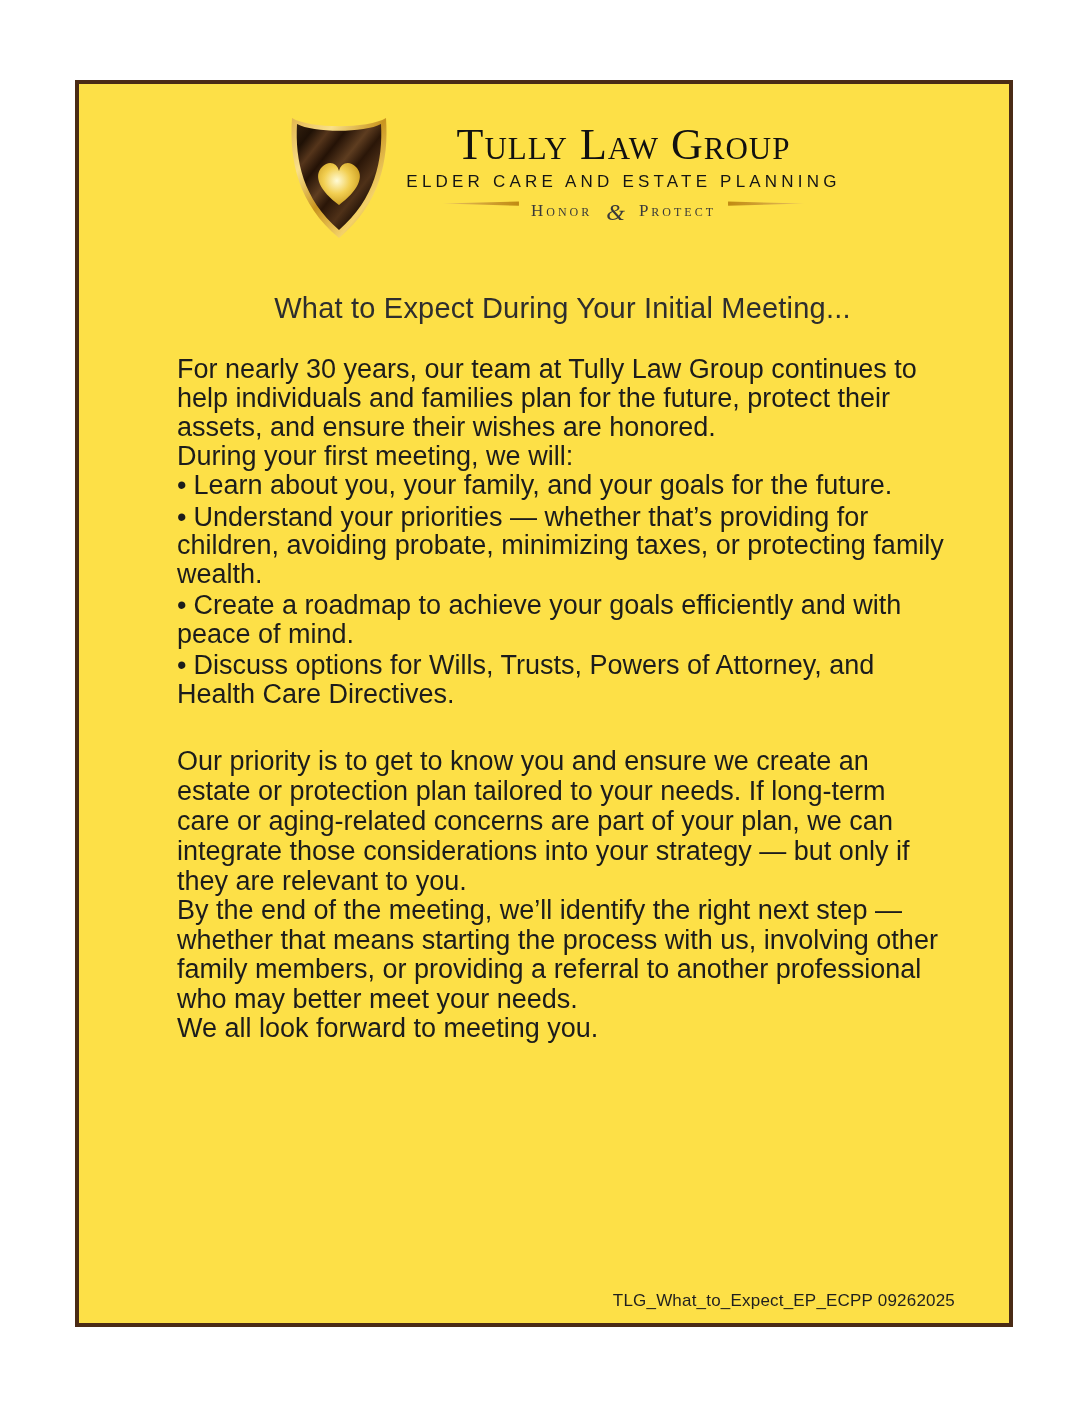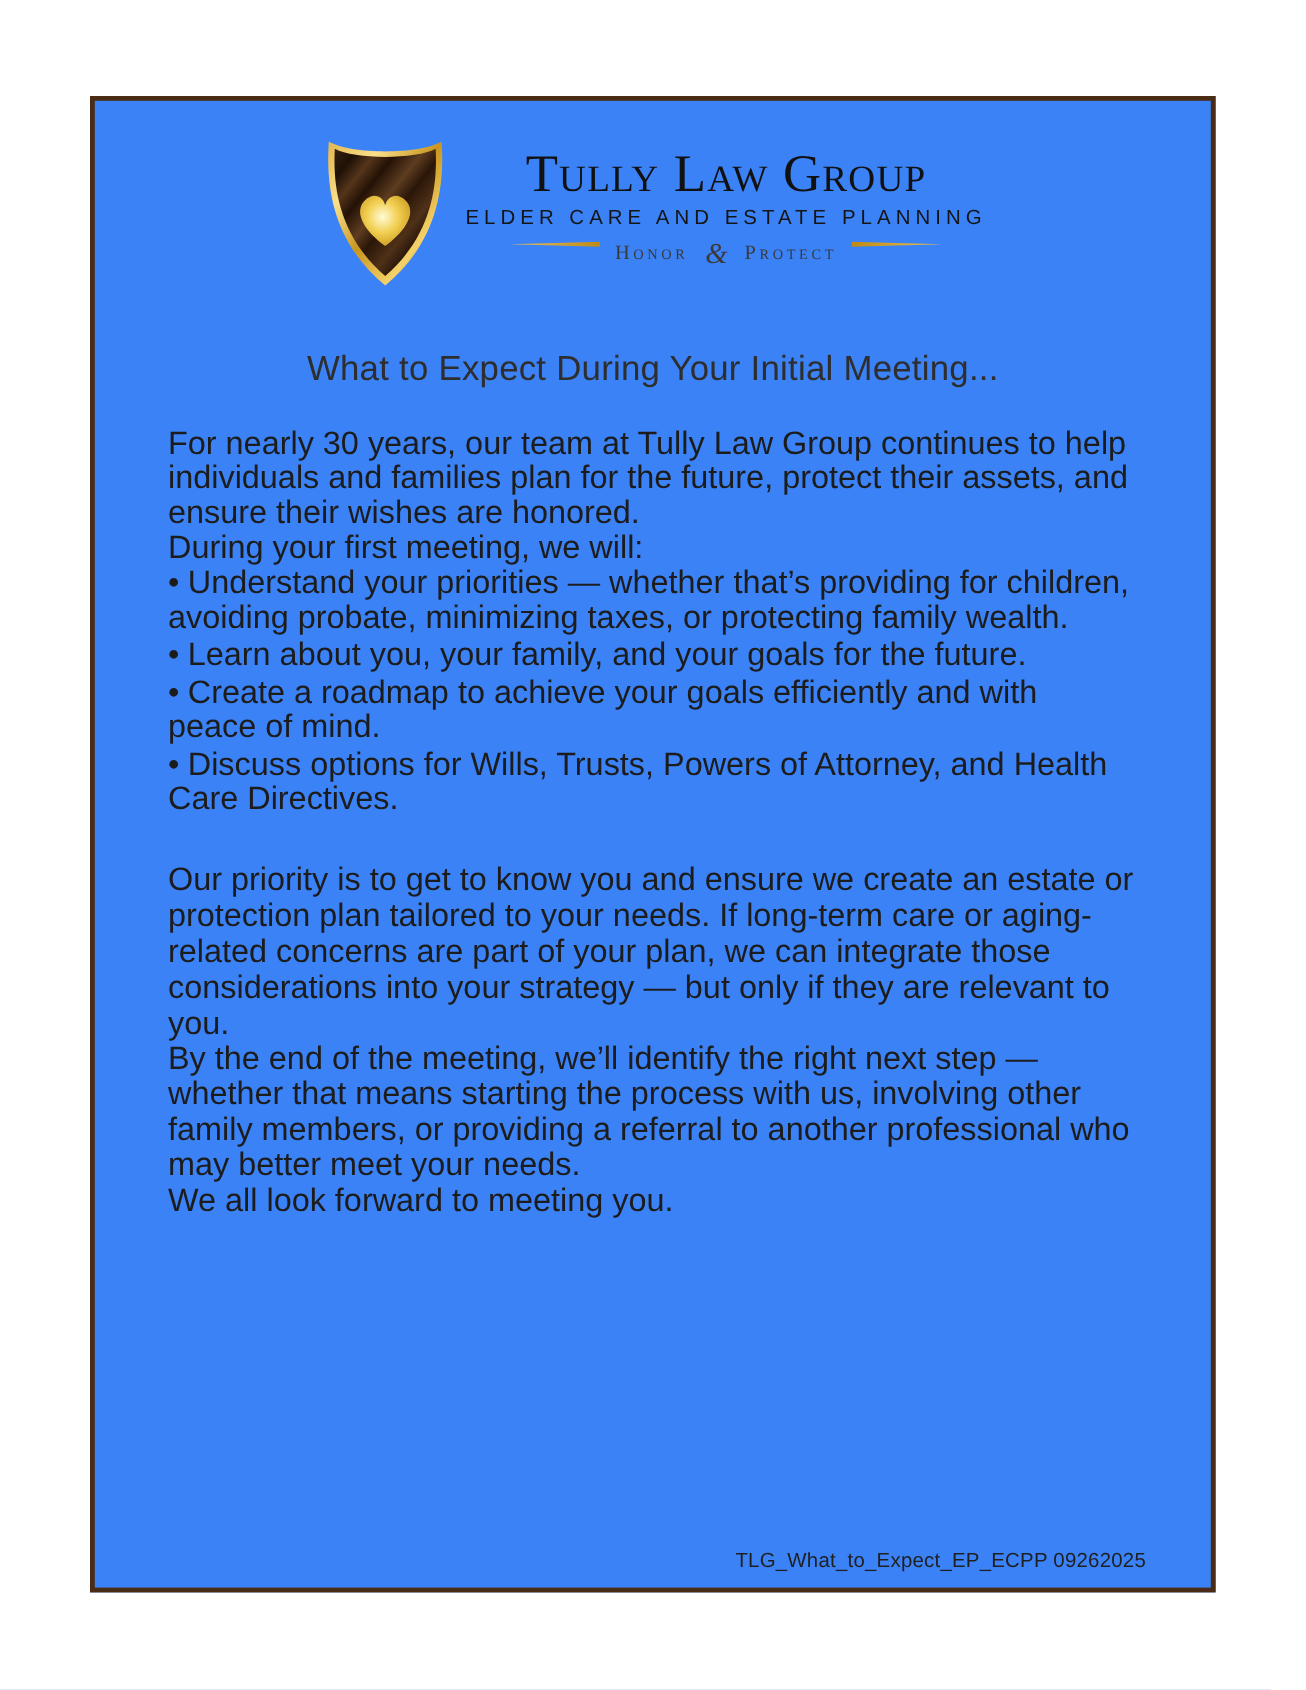--- a/index.html
+++ b/index.html
@@ -15,21 +15,22 @@
     color: #1c1c1c;
   }
   .page {
     position: absolute;
     left: 75px;
     top: 80px;
     width: 938px;
     height: 1247px;
     box-sizing: border-box;
     border: 4px solid #4a2b15;
-    background: #3b82f6;
+    background: #fde047;
+    padding-left: 37px;
   }
 
   
   .logo {
     padding-top: 24px;
     display: flex;
     justify-content: center;
     align-items: center;
     gap: 12px;
   }
@@ -184,24 +185,24 @@
 
   <h1 class="page-title">What to Expect During Your Initial Meeting...</h1>
 
   <div class="content">
     <p class="intro">For nearly 30 years, our team at Tully Law Group continues to help individuals and families plan for the future, protect their assets, and ensure their wishes are honored.</p>
 
     <p class="meeting-lead">During your first meeting, we will:</p>
 
     <ul class="bullet-list">
       <li>
+        <span class="bullet-char">•</span><span>Learn about you, your family, and your goals for the future.</span>
+      </li>
+      <li>
         <span class="bullet-char">•</span><span>Understand your priorities — whether that’s providing for children, avoiding probate, minimizing taxes, or protecting family wealth.</span>
-      </li>
-      <li>
-        <span class="bullet-char">•</span><span>Learn about you, your family, and your goals for the future.</span>
       </li>
       <li>
         <span class="bullet-char">•</span><span>Create a roadmap to achieve your goals efficiently and with peace of mind.</span>
       </li>
       <li>
         <span class="bullet-char">•</span><span>Discuss options for Wills, Trusts, Powers of Attorney, and Health Care Directives.</span>
       </li>
     </ul>
 
     <p class="priority-par">Our priority is to get to know you and ensure we create an estate or protection plan tailored to your needs. If long-term care or aging-related concerns are part of your plan, we can integrate those considerations into your strategy — but only if they are relevant to you.</p>

